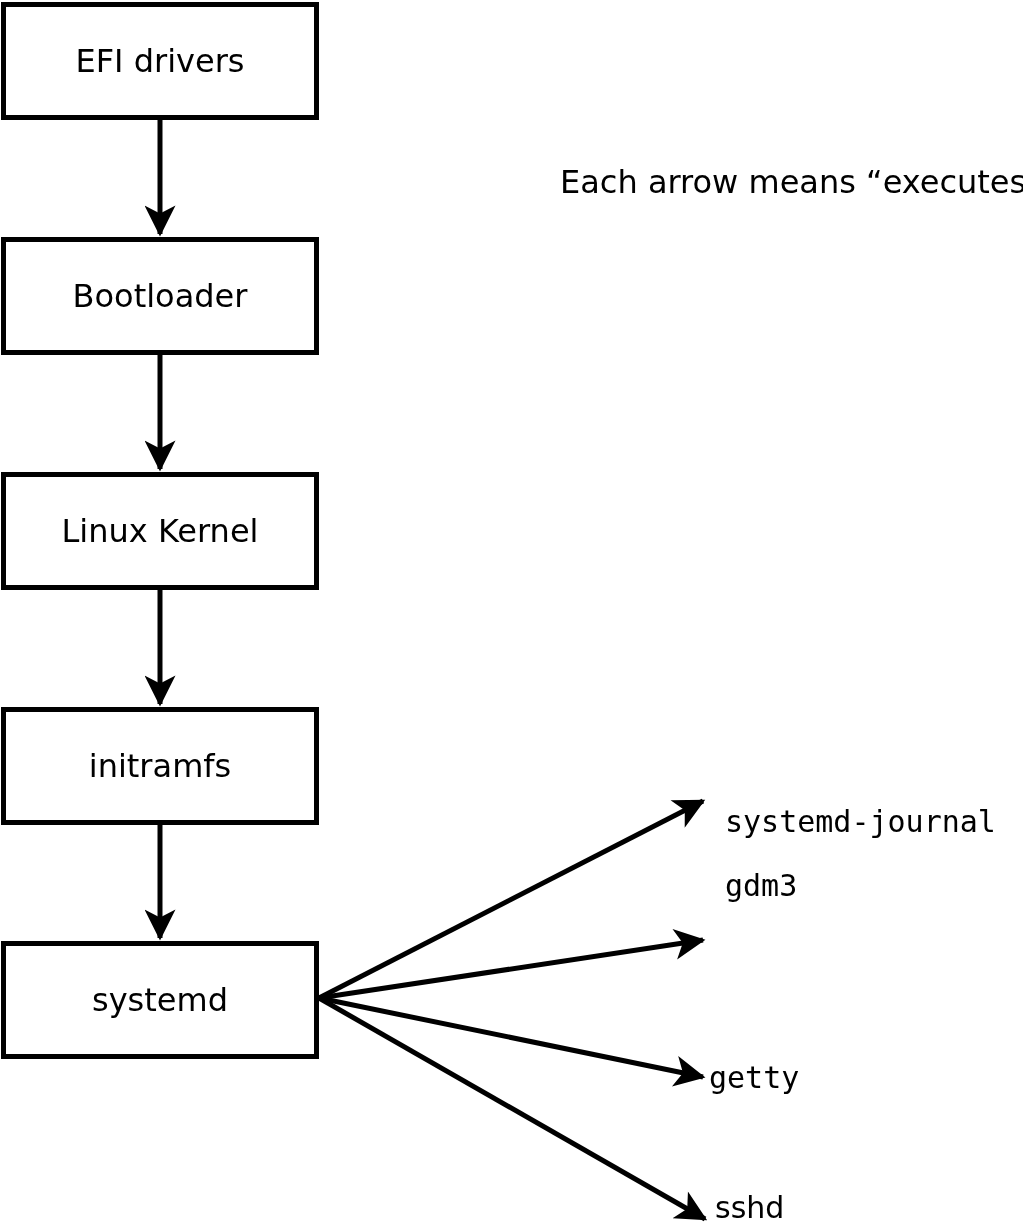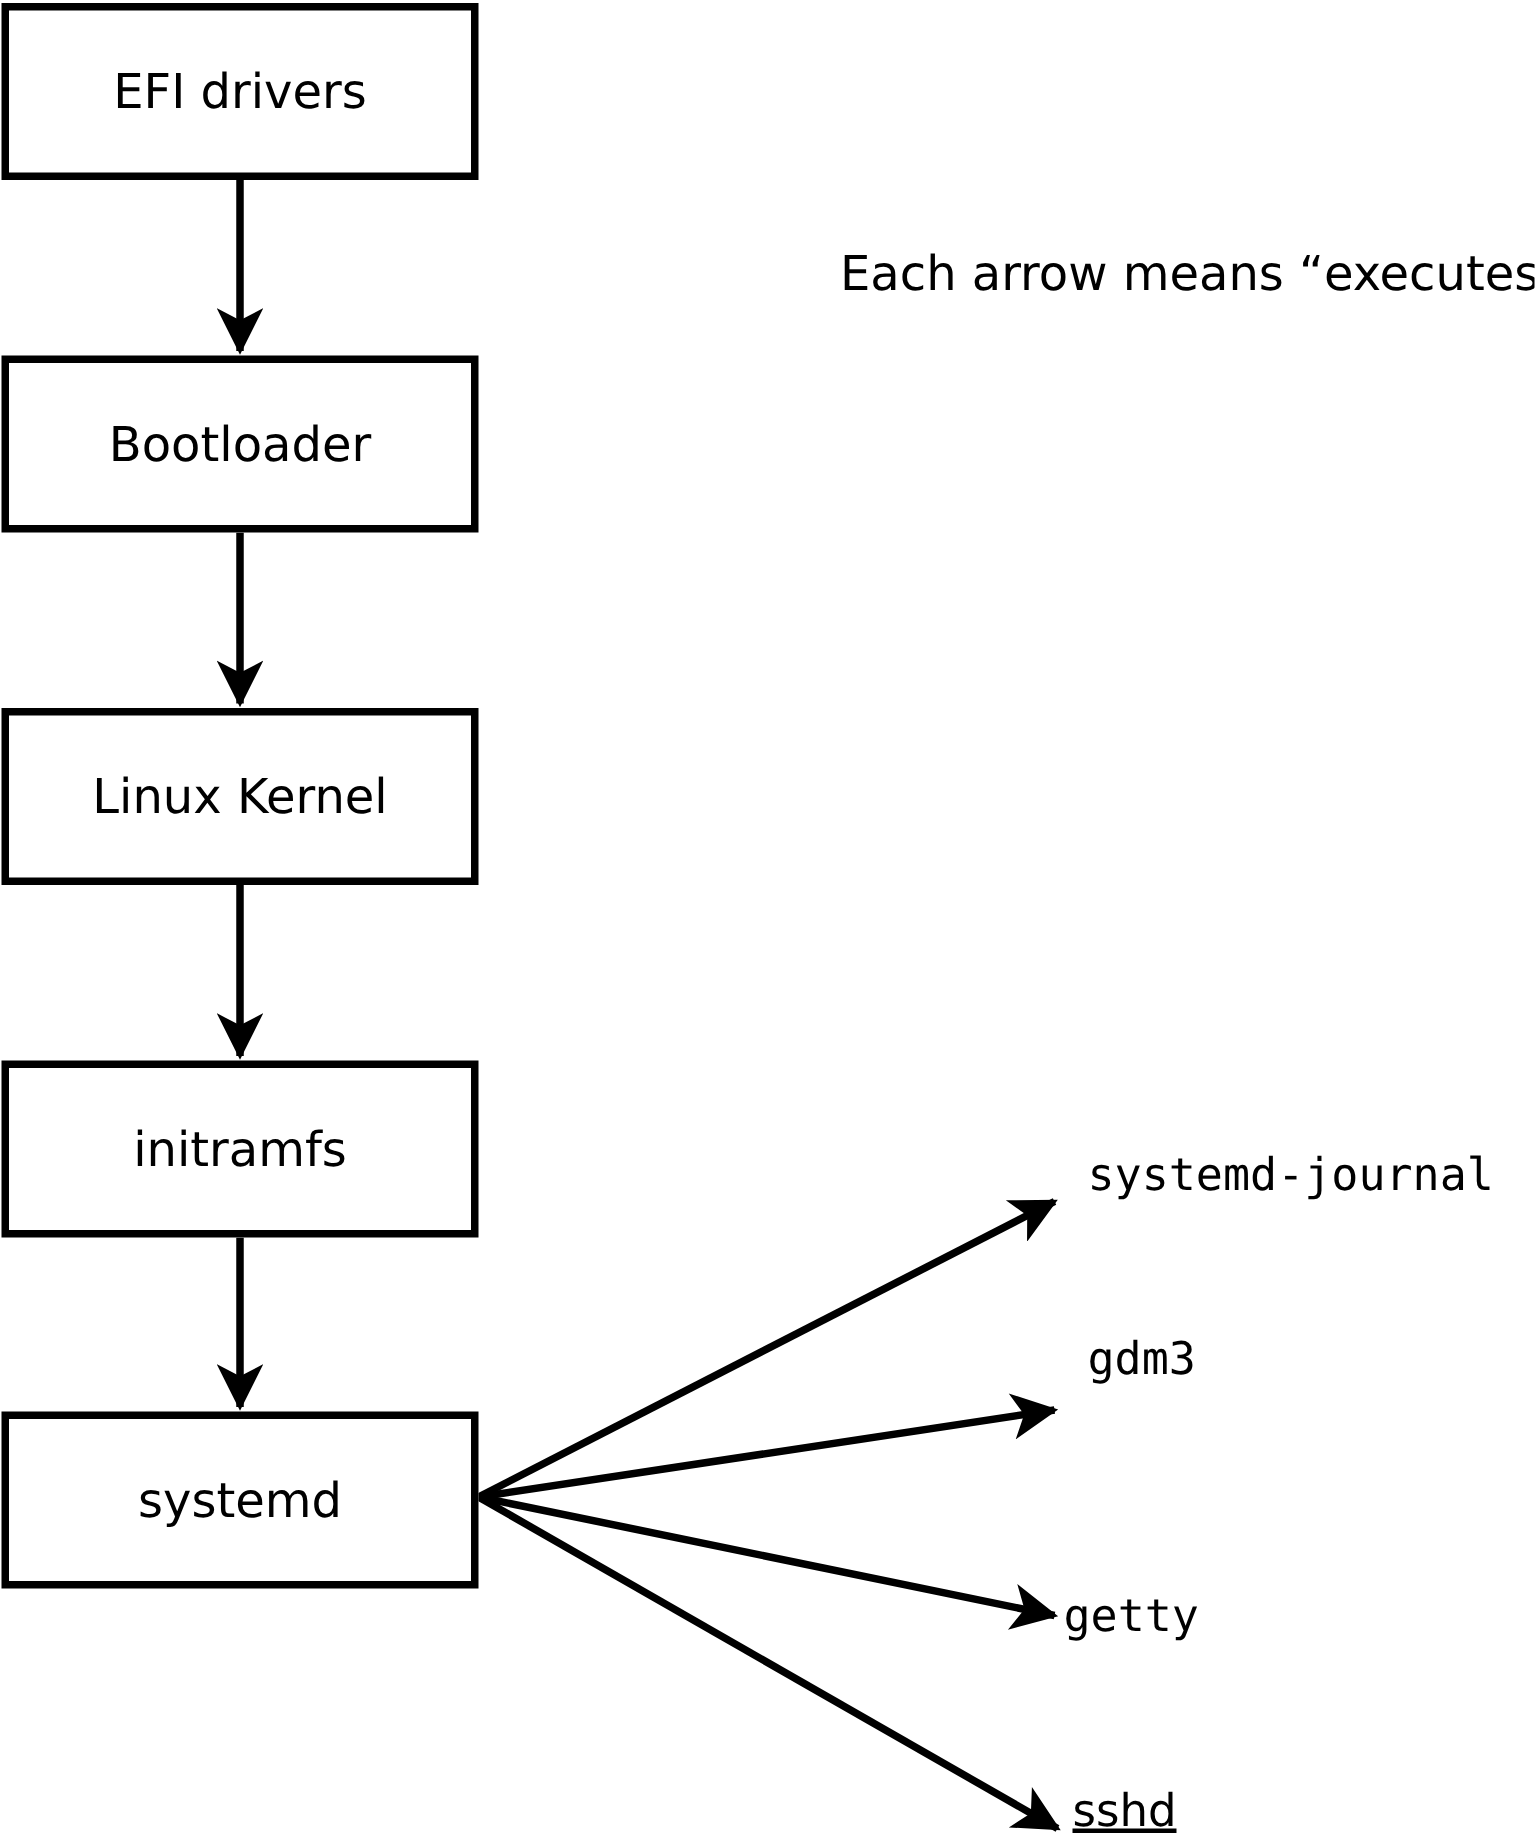--- a/index.html
+++ b/index.html
@@ -50,24 +50,24 @@
     white-space: nowrap;
   }
 
   .svc-label {
     position: absolute;
     font-family: "DejaVu Sans Mono", monospace;
     font-size: 30px;
     line-height: 36px;
     white-space: nowrap;
   }
-  .svc-journal { left: 725px; top: 766px; }
-  .svc-gdm3    { left: 725px; top: 889px; }
+  .svc-journal { left: 725px; top: 804px; }
+  .svc-gdm3    { left: 725px; top: 868px; }
   .svc-getty   { left: 709px; top: 1060px; }
-  .svc-sshd    { left: 715px; top: 1190px; font-family: "DejaVu Sans", sans-serif; text-decoration: underline; }
+  .svc-sshd    { left: 715px; top: 1190px; font-family: "DejaVu Sans", sans-serif; }
 
   .arrows-layer {
     position: absolute;
     left: 0; top: 0;
     width: 1023px;
     height: 1230px;
     pointer-events: none;
   }
   .arrows-layer line {
     stroke: var(--line);

